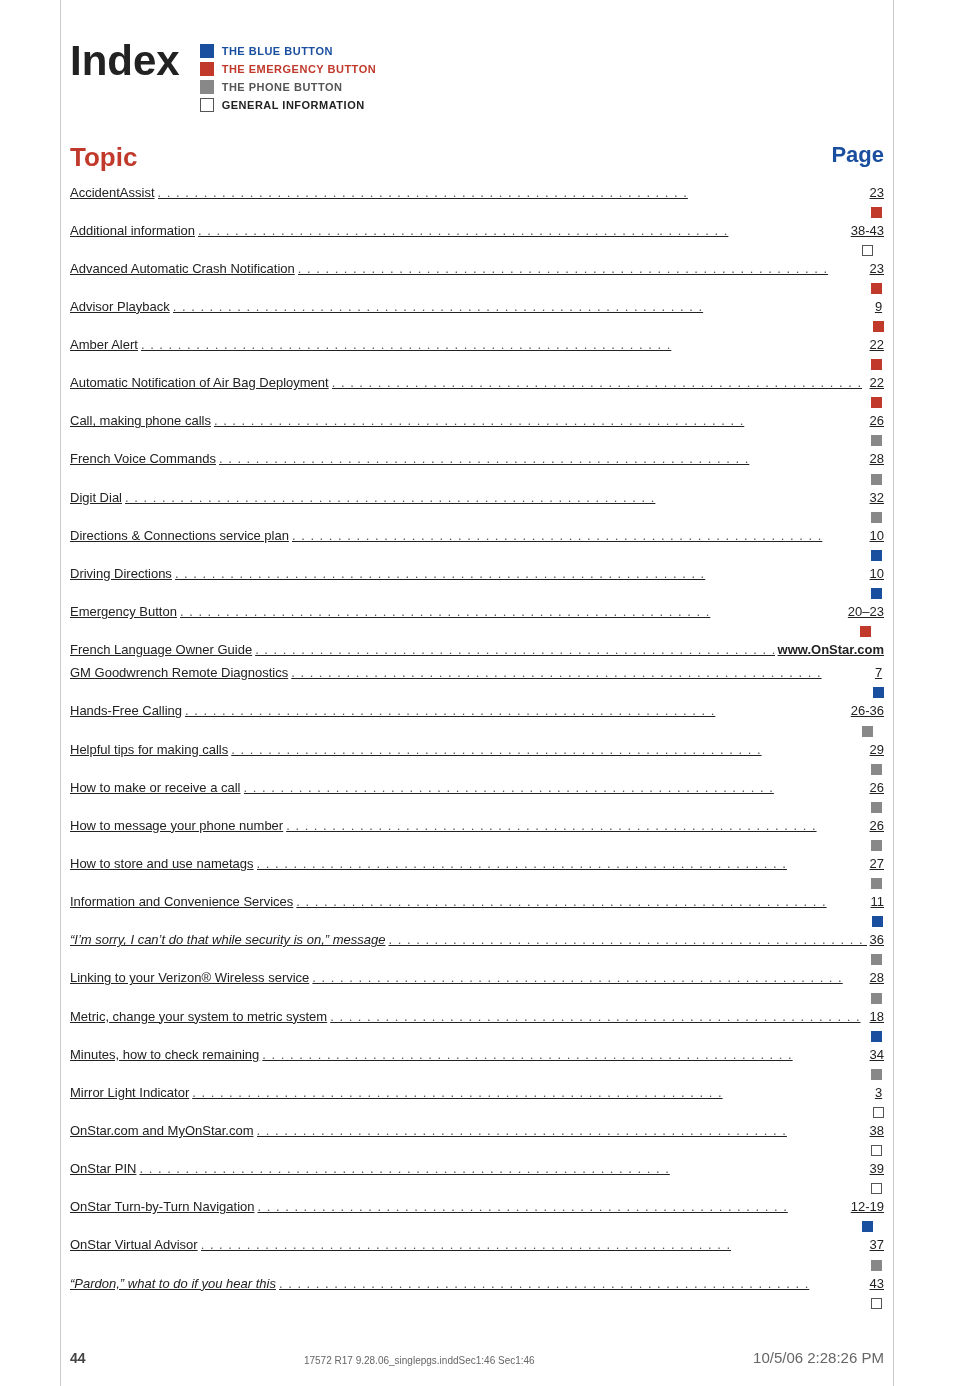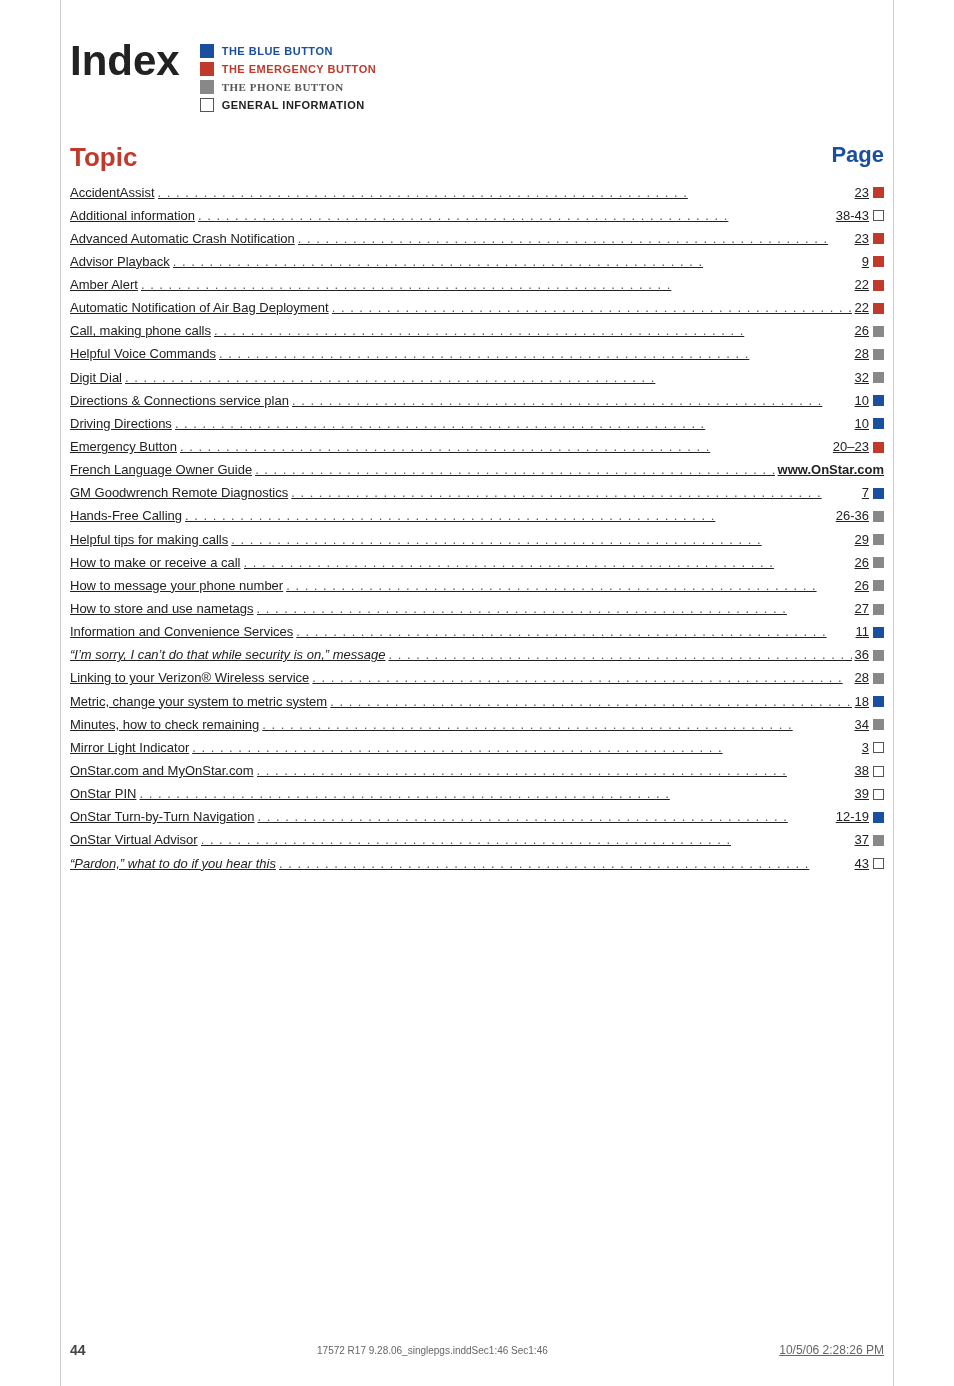--- a/index.html
+++ b/index.html
@@ -80,21 +80,21 @@
     }
 
     .legend-label {
       font-size: 11px;
       font-weight: bold;
       letter-spacing: 0.5px;
       text-transform: uppercase;
     }
     .legend-label.blue { color: #1a4fa0; }
     .legend-label.red { color: #c0392b; }
-    .legend-label.gray { color: #555; font-family: Liberation Serif, serif; }
+    .legend-label.gray { color: #555; }
 
     
     .topic-header {
       display: flex;
       justify-content: space-between;
       margin-bottom: 8px;
       border-bottom: none;
     }
 
     .topic-heading {
@@ -148,20 +148,21 @@
     .entry-dots::after {
       content: attr(data-dots);
     }
 
     .entry-right {
       display: flex;
       align-items: center;
       gap: 4px;
       white-space: nowrap;
       flex-shrink: 0;
+      flex-direction: column;
     }
 
     .entry-page {
       font-size: 13px;
     }
 
     .entry-marker {
       width: 11px;
       height: 11px;
       flex-shrink: 0;
@@ -177,45 +178,44 @@
     .italic-entry {
       font-style: italic;
     }
     .bold-link {
       font-weight: bold;
     }
 
     
     .page-footer {
       position: absolute;
-      bottom: 28px;
+      bottom: 20px;
       left: 0;
       right: 0;
       display: flex;
       justify-content: space-between;
-      align-items: center;
+      align-items: flex-end;
       padding: 0 70px;
       font-size: 11px;
       color: #444;
     }
 
     .footer-page-num {
       font-weight: bold;
       font-size: 14px;
     }
 
     .footer-file-info {
       font-size: 10px;
       color: #666;
     }
 
     .footer-date-info {
-      font-size: 12px;
+      font-size: 15px;
       color: #666;
-      text-decoration: underline;
     }
   </style>
 </head>
 <body>
 
 <div class="page-border-left"></div>
 <div class="page-border-right"></div>
 
 <div class="page-content">
 
@@ -314,21 +314,21 @@
           <span class="entry-text">Call, making phone calls</span>
           <span class="entry-dots"> . . . . . . . . . . . . . . . . . . . . . . . . . . . . . . . . . . . . . . . . . . . . . . . . . . . . . . . . . .</span>
         </div>
         <div class="entry-right">
           <span class="entry-page">26</span>
           <div class="entry-marker gray"></div>
         </div>
       </div>
       <div class="index-row">
         <div class="entry-left">
-          <span class="entry-text">Helpful Voice Commands</span>
+          <span class="entry-text">French Voice Commands</span>
           <span class="entry-dots"> . . . . . . . . . . . . . . . . . . . . . . . . . . . . . . . . . . . . . . . . . . . . . . . . . . . . . . . . . .</span>
         </div>
         <div class="entry-right">
           <span class="entry-page">28</span>
           <div class="entry-marker gray"></div>
         </div>
       </div>
       <div class="index-row">
         <div class="entry-left">
           <span class="entry-text">Digit Dial</span>

